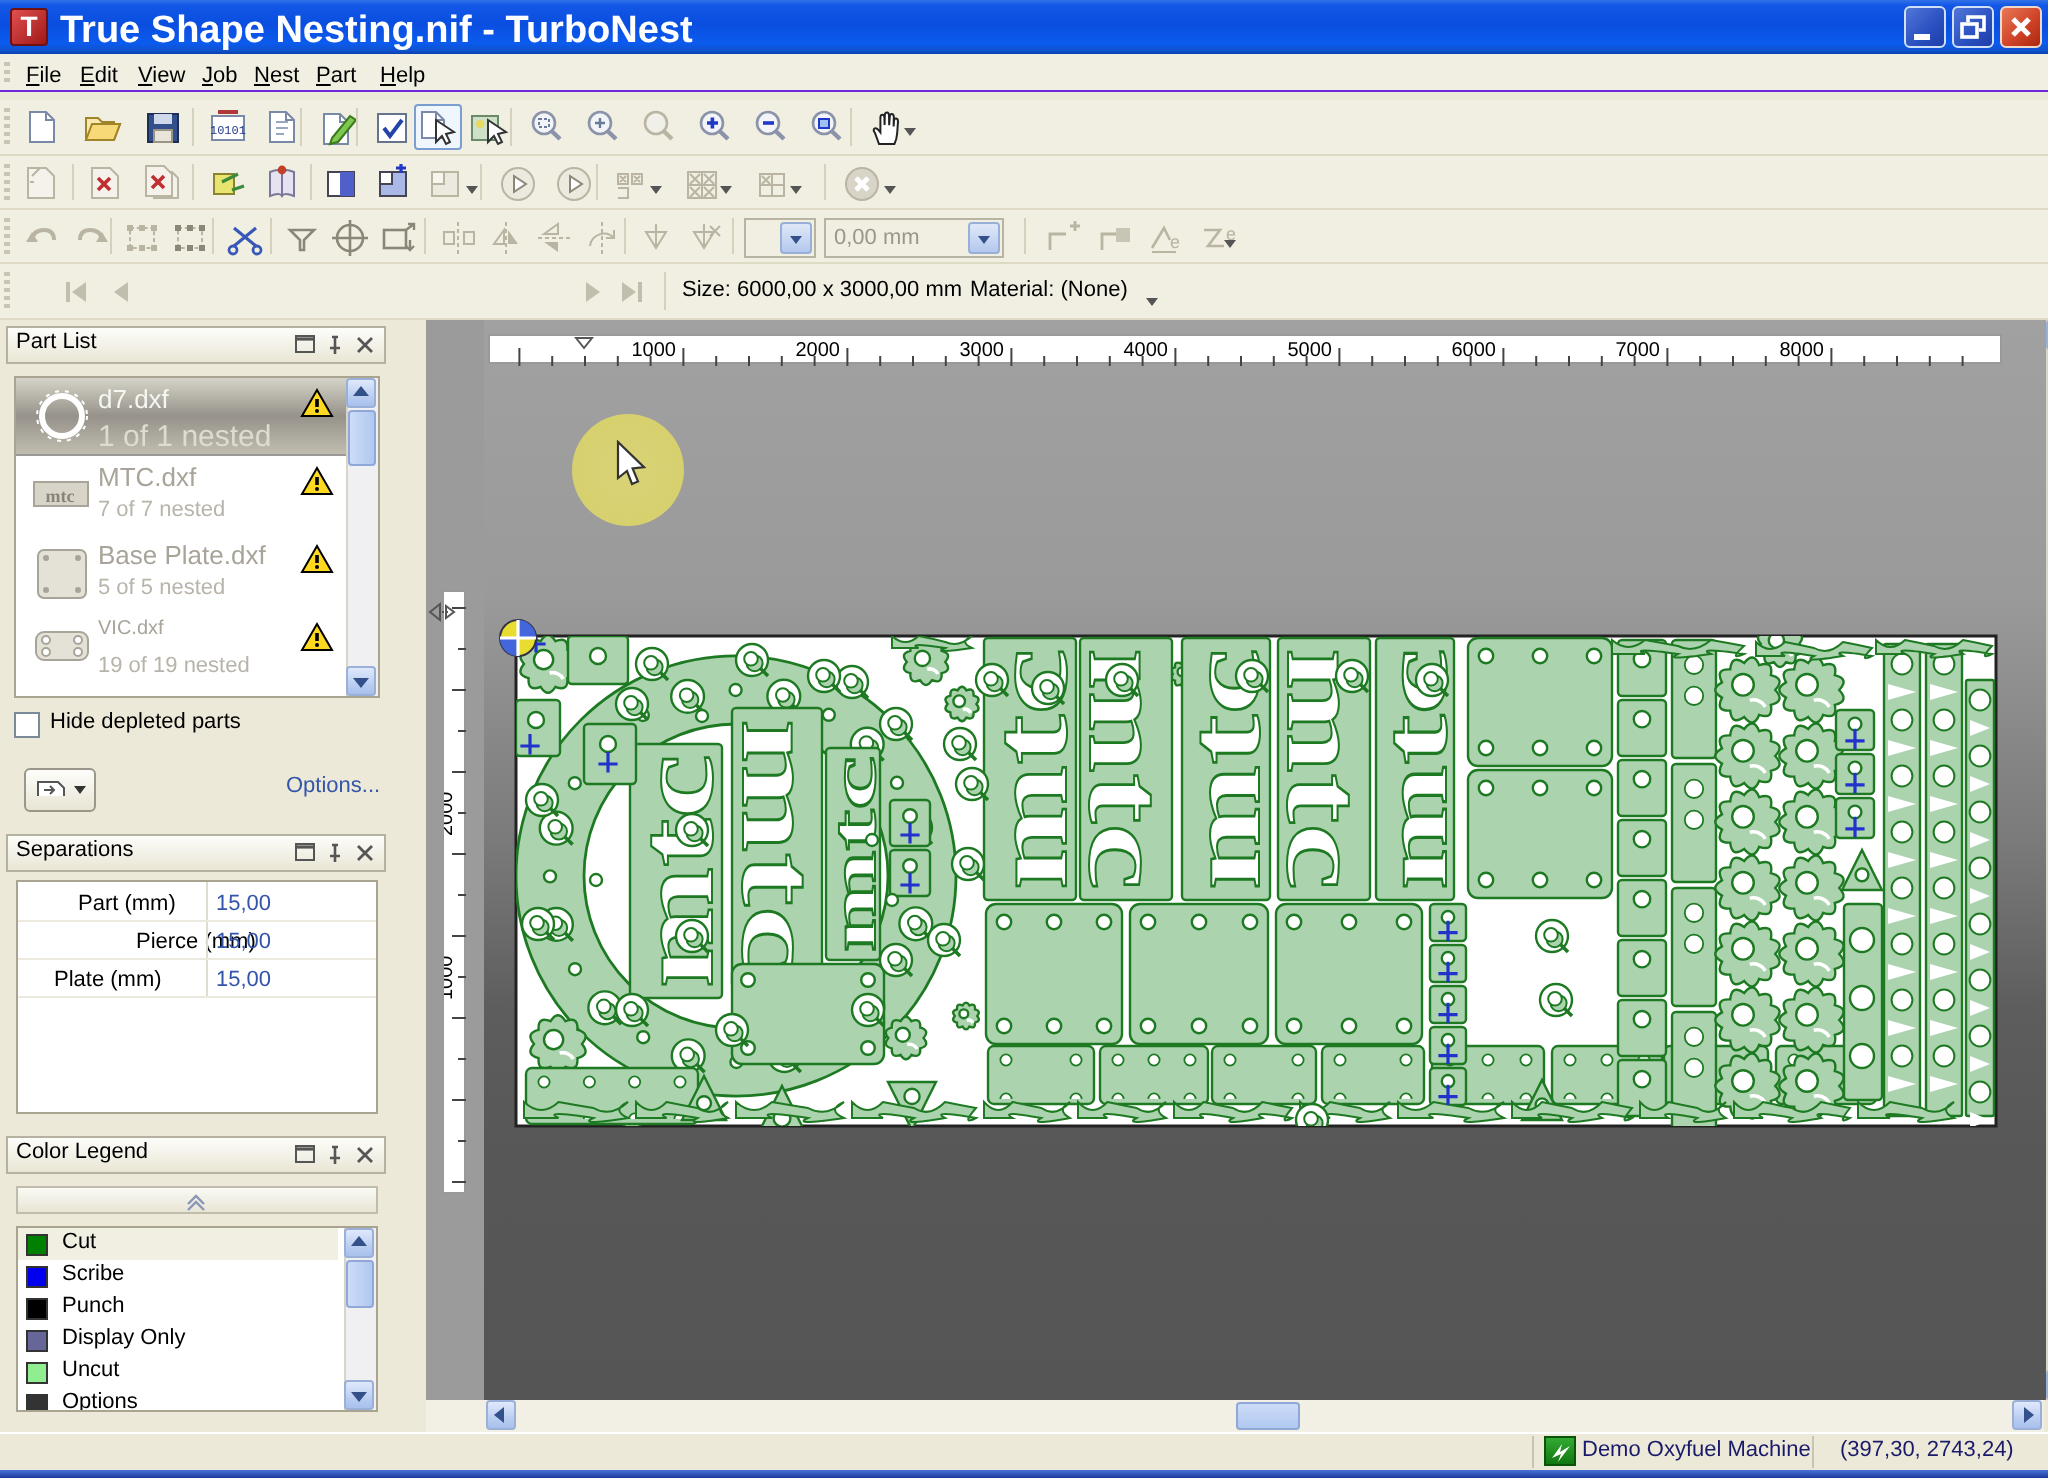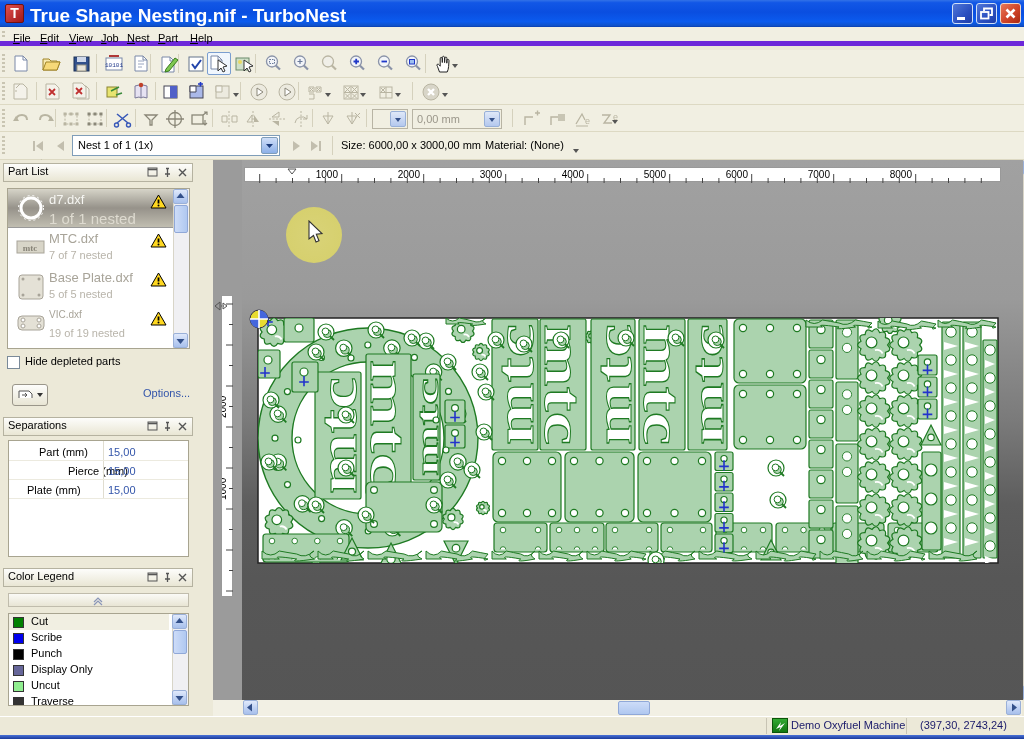--- a/index.html
+++ b/index.html
@@ -19,21 +19,21 @@
       <div style="position:absolute;left:4px;top:13px;width:8px;height:3px;background:#fff"></div>
     </div>
     <div class="abs" style="position:absolute;left:976px;top:3px;width:21px;height:21px;background:linear-gradient(135deg,#5177d8,#2a4fc0 60%,#1e3da8);border:1px solid #cfe0f8;border-radius:3px;"><svg width="19" height="19">
         <path d="M7 7 V4.5 H15 V11 H12.5" fill="none" stroke="#fff" stroke-width="1.8"></path>
         <rect x="4" y="8" width="7.5" height="6.5" fill="none" stroke="#fff" stroke-width="1.8"></rect>
       </svg></div>
     <div class="abs" style="position:absolute;left:1000px;top:3px;width:21px;height:21px;background:linear-gradient(135deg,#e87858,#d04428 55%,#aa2810);border:1px solid #f0d8c8;border-radius:3px;"><svg width="19" height="19">
         <path d="M5.5 5.5 L13.5 13.5 M13.5 5.5 L5.5 13.5" stroke="#fff" stroke-width="2.6"></path>
       </svg></div>
   </div>
-<div style="position:absolute;left:0;top:27px;width:1024px;height:19px;background:#f1efe2;border-bottom:5px solid #6d28d9;">
+<div style="position:absolute;left:0;top:27px;width:1024px;height:19px;background:#f1efe2;border-bottom:1px solid #6d28d9;">
     <div class="grip"></div>
     <div class="abs" style="position:absolute;left:13px;top:5px;"><span style="text-decoration:underline">F</span>ile</div>
     <div class="abs" style="position:absolute;left:40px;top:5px;"><span style="text-decoration:underline">E</span>dit</div>
     <div class="abs" style="position:absolute;left:69px;top:5px;"><span style="text-decoration:underline">V</span>iew</div>
     <div class="abs" style="position:absolute;left:101px;top:5px;"><span style="text-decoration:underline">J</span>ob</div>
     <div class="abs" style="position:absolute;left:127px;top:5px;"><span style="text-decoration:underline">N</span>est</div>
     <div class="abs" style="position:absolute;left:158px;top:5px;"><span style="text-decoration:underline">P</span>art</div>
     <div class="abs" style="position:absolute;left:190px;top:5px;"><span style="text-decoration:underline">H</span>elp</div>
   </div>
 <div class="tbrow" style="position:absolute;left:0;top:50px;height:28px;">
@@ -305,23 +305,20 @@
       </svg><svg width="16" height="16">
         <path d="M12 3 l-7 5 7 5 z" fill="#c2beae"></path>
       </svg><svg width="16" height="16" style="position:absolute;left:-16px;top:0"></svg></div>
     <div class="abs" style="position:absolute;left:30px;top:6px;width:16px;height:16px;"><svg width="16" height="16">
         <path d="M4 3 v10" stroke="#c2beae" stroke-width="2"></path>
         <path d="M13 3 l-7 5 7 5 z" fill="#c2beae"></path>
       </svg></div>
     <div class="abs" style="position:absolute;left:52px;top:6px;width:16px;height:16px;"><svg width="16" height="16">
         <path d="M12 3 l-7 5 7 5 z" fill="#c2beae"></path>
       </svg></div>
-    <div class="abs" style="position:absolute;left:72px;top:3px;width:208px;height:21px;background:#fff;border:1px solid #7f9db9;padding:3px 5px;color:#000;">Nest 1 of 1 (1x)<div style="position:absolute;right:1px;top:1px;width:17px;height:17px;background:linear-gradient(180deg,#cfdef8,#8cb0e8);border:1px solid #7f9db9;border-radius:2px"><svg width="15" height="15">
-          <path d="M4 6 l3.5 4 3.5 -4 z" fill="#1a3a7a"></path>
-        </svg></div></div>
     <div class="abs" style="position:absolute;left:288px;top:6px;width:16px;height:16px;"><svg width="16" height="16">
         <path d="M5 3 l7 5 -7 5 z" fill="#c2beae"></path>
       </svg></div>
     <div class="abs" style="position:absolute;left:308px;top:6px;width:16px;height:16px;"><svg width="16" height="16">
         <path d="M3 3 l7 5 -7 5 z" fill="#c2beae"></path>
         <path d="M12 3 v10" stroke="#c2beae" stroke-width="2"></path>
       </svg></div>
     <div class="sep" style="left:332px"></div>
     <div class="abs" style="position:absolute;left:341px;top:7px;">Size: 6000,00 x 3000,00 mm</div>
     <div class="abs" style="position:absolute;left:485px;top:7px;">Material: (None)</div>
@@ -462,21 +459,21 @@
     <div class="abs" style="position:absolute;left:4px;top:35px;width:11px;height:11px;background:#000000;border:1px solid #333;"></div>
     <div class="abs" style="position:absolute;left:22px;top:33px;color:#000;">Punch</div>
     <div class="abs" style="position:absolute;left:0;top:48px;width:160px;height:16px;"></div>
     <div class="abs" style="position:absolute;left:4px;top:51px;width:11px;height:11px;background:#666699;border:1px solid #333;"></div>
     <div class="abs" style="position:absolute;left:22px;top:49px;color:#000;">Display Only</div>
     <div class="abs" style="position:absolute;left:0;top:64px;width:160px;height:16px;"></div>
     <div class="abs" style="position:absolute;left:4px;top:67px;width:11px;height:11px;background:#90ee90;border:1px solid #333;"></div>
     <div class="abs" style="position:absolute;left:22px;top:65px;color:#000;">Uncut</div>
     <div class="abs" style="position:absolute;left:0;top:80px;width:160px;height:16px;"></div>
     <div class="abs" style="position:absolute;left:4px;top:83px;width:11px;height:11px;background:#333333;border:1px solid #333;"></div>
-    <div class="abs" style="position:absolute;left:22px;top:81px;color:#000;">Traverse</div>
+    <div class="abs" style="position:absolute;left:22px;top:81px;color:#000;">Options</div>
   </div>
 <div class="abs" style="position:absolute;left:172px;top:614px;width:16px;height:91px;background:#f0f0f3;border-left:1px solid #d8d5c8;"></div>
 <div class="abs" style="position:absolute;left:172px;top:614px;">
     <div style="width:15px;height:15px;background:linear-gradient(180deg,#e0e9fb,#bccff2 60%,#a8c0ec);border:1px solid #9ab0d8;border-radius:2px;position:relative">
       <svg width="13" height="13" style="position:absolute;left:0;top:0">
         <path d="M7.5 4 l4 5 h-8 z" fill="#33508a" transform="translate(-1,-1)"></path>
       </svg>
     </div>
   </div>
 <div class="abs" style="position:absolute;left:172px;top:690px;">

